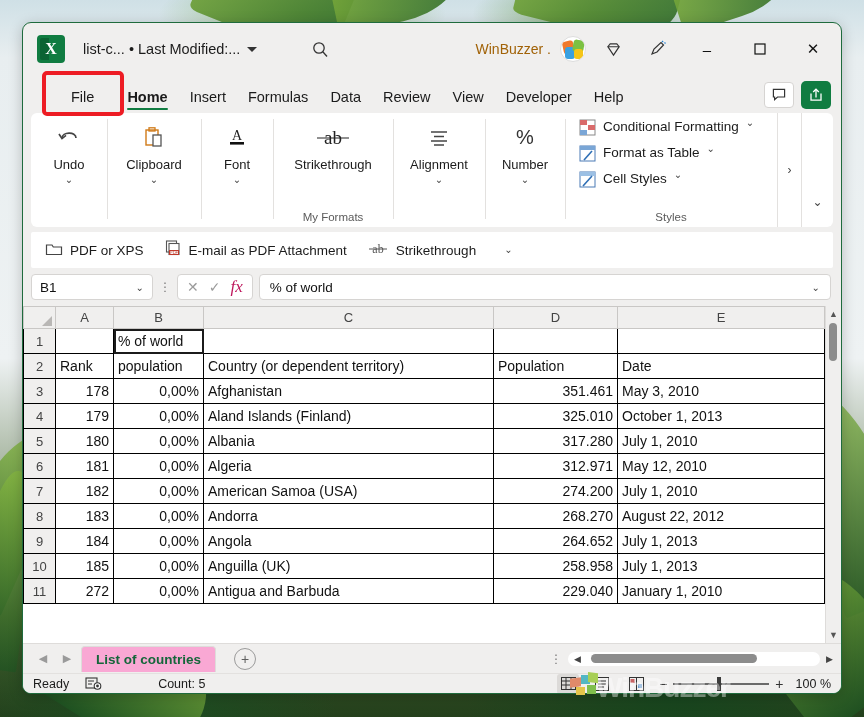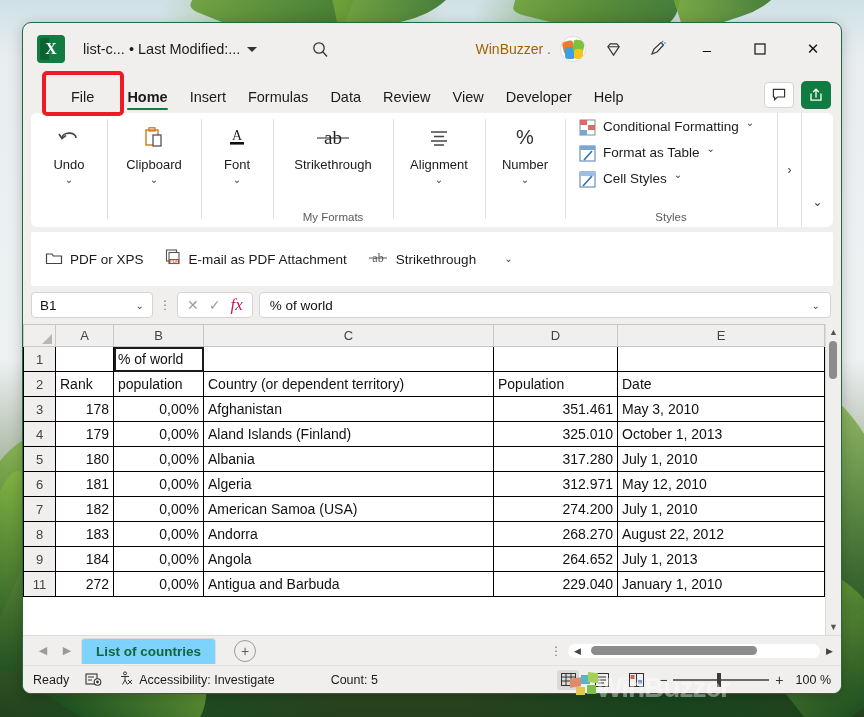--- a/index.html
+++ b/index.html
@@ -77,21 +77,21 @@
   .rlabel { font-size:13px; color:#1b1b1b; }
   .rchev { font-size:10px; color:#444; line-height:8px; }
   .gname { position:absolute; bottom:4px; left:0; right:0; text-align:center; font-size:11.5px; color:#5a5a5a; }
   .styles-g { padding:6px 10px 0 14px; align-items:flex-start; }
   .st-row{ display:flex; align-items:flex-start; gap:7px; height:26px; font-size:13.5px; color:#1b1b1b; }
   .st-ic{ width:17px;height:17px; flex:0 0 auto; }
   .rib-right{ margin-left:auto; display:flex; }
   .rib-more{ width:24px; display:flex; align-items:center; justify-content:center; font-size:12px; color:#444; border-left:1px solid #e3e1df;}
   .rib-collapse{ width:32px; display:flex; align-items:flex-end; justify-content:center; padding-bottom:18px; font-size:12px; color:#444; border-left:1px solid #e3e1df;}
   
-  .qat { background:#fff; margin:5px 8px 0; border-radius:2px; height:54px; display:flex; align-items:center; gap:20px; padding:0 14px; flex:0 0 auto; }
+  .qat { background:#fff; margin:5px 8px 0; border-radius:2px; height:36px; display:flex; align-items:center; gap:20px; padding:0 14px; flex:0 0 auto; }
   .qat-item{ display:flex; align-items:center; gap:7px; font-size:13.5px; color:#1b1b1b; }
   
   .fbar { display:flex; align-items:center; gap:6px; padding:6px 10px 6px 8px; flex:0 0 auto; }
   .namebox { width:122px; height:26px; background:#fff; border:1px solid #d6d4d2; border-radius:4px;
      display:flex; align-items:center; padding:0 8px; font-size:13.5px; color:#111; }
   .namebox .caret{ margin-left:auto; font-size:10px; color:#444; }
   .dots { width:12px; text-align:center; color:#777; font-size:12px; line-height:4px; letter-spacing:0; }
   .fx-grp { display:flex; align-items:center; gap:10px; height:26px; padding:0 9px; background:#fff; border:1px solid #d6d4d2; border-radius:4px; }
   .fx-grp span{ color:#9b9b9b; font-size:14px; }
   .fx-grp .fxi{ color:#be185d; font-style:italic; font-family:"Liberation Serif",serif; font-size:17px; }
@@ -110,30 +110,30 @@
   td.num{ text-align:right; }
   td.sel{ outline:2.5px solid #1b1b1b; outline-offset:-2px; }
   .gridrow{ display:flex; flex:1 1 auto; min-height:0; }
   .vscroll{ width:16px; background:#f0efee; border-left:1px solid #dedcda; display:flex; flex-direction:column; align-items:center; padding:3px 0; flex:0 0 auto;}
   .vs-arrow{ font-size:9px; color:#555; }
   .vs-thumb{ width:8px; height:38px; background:#8c8c8c; border-radius:5px; margin-top:4px; }
   .vs-spacer{ flex:1; }
   
   .sheetbar{ height:30px; display:flex; align-items:center; background:#f0efee; padding-left:10px; gap:4px; flex:0 0 auto; border-top:1px solid #dedcda;}
   .nav-arrow{ width:20px; text-align:center; color:#9a9a9a; font-size:11px; }
-  .sh-tab{ background:#7dd3fc; border:1px solid #dedcda; border-bottom:none; border-radius:4px 4px 0 0;
+  .sh-tab{ background:#f9a8d4; border:1px solid #dedcda; border-bottom:none; border-radius:4px 4px 0 0;
      height:26px; display:flex; align-items:center; padding:0 14px; font-size:13.5px; font-weight:bold; color:#14663a; }
   .add-sheet{ width:22px;height:22px;border:1.4px solid #9a9a9a; border-radius:50%; display:flex; align-items:center; justify-content:center;
      font-size:14px; color:#5f5f5f; margin-left:14px; }
   .hbar{ margin-left:auto; display:flex; align-items:center; gap:6px; padding-right:8px; }
   .hs-track{ width:252px; height:14px; background:#fff; border-radius:7px; display:flex; align-items:center; padding:0 6px; }
   .hs-thumb{ height:9px; width:166px; background:#8c8c8c; border-radius:5px; margin-left:10px;}
   .h-arrow{ font-size:9px; color:#444; }
   
-  .statusbar{ height:28px; background:#f0efee; display:flex; align-items:center; padding:0 10px; gap:16px; font-size:12.5px; color:#1b1b1b; flex:0 0 auto; border-top:1px solid #e3e1df;}
+  .statusbar{ height:20px; background:#f0efee; display:flex; align-items:center; padding:0 10px; gap:16px; font-size:12.5px; color:#1b1b1b; flex:0 0 auto; border-top:1px solid #e3e1df;}
   .sb-item{ display:flex; align-items:center; gap:6px; }
   .sb-right{ margin-left:auto; display:flex; align-items:center; gap:12px; }
   .viewbtn{ width:22px;height:20px; display:flex;align-items:center;justify-content:center; }
   .viewbtn.active{ background:#dcdad8; border-radius:3px; }
   .zoomslider{ display:flex; align-items:center; gap:6px; }
   .zs-track{ width:96px; height:2px; background:#6a6a6a; position:relative; }
   .zs-thumb{ position:absolute; left:44px; top:-6px; width:4px; height:14px; background:#3b3b3b; }
   .zs-sign{ font-size:14px; color:#333; }
   .zlabel{ font-size:12.5px; }
   
@@ -487,20 +487,28 @@
           </tr>
           <tr>
             <td class="rowhdr">9</td>
             <td class="num">184</td>
             <td class="num">0,00%</td>
             <td>Angola</td>
             <td class="num">264.652</td>
             <td>July 1, 2013</td>
           </tr>
           <tr>
+            <td class="rowhdr">10</td>
+            <td class="num">185</td>
+            <td class="num">0,00%</td>
+            <td>Anguilla (UK)</td>
+            <td class="num">258.958</td>
+            <td>July 1, 2013</td>
+          </tr>
+          <tr>
             <td class="rowhdr">11</td>
             <td class="num">272</td>
             <td class="num">0,00%</td>
             <td>Antigua and Barbuda</td>
             <td class="num">229.040</td>
             <td>January 1, 2010</td>
           </tr>
         </tbody>
       </table>
     </div>
@@ -531,31 +539,20 @@
     <span>Ready</span>
     <span class="sb-item">
       <svg width="17" height="15" viewBox="0 0 17 15">
           <rect x="1" y="2" width="11" height="10" fill="none" stroke="#333" stroke-width="1.1"></rect>
           <line x1="3" y1="5" x2="9" y2="5" stroke="#333" stroke-width="1"></line>
           <line x1="3" y1="8" x2="7" y2="8" stroke="#333" stroke-width="1"></line>
           <circle cx="12.5" cy="10" r="3.3" fill="#fff" stroke="#333" stroke-width="1.1"></circle>
           <circle cx="12.5" cy="10" r="1.4" fill="#333"></circle>
         </svg>
     </span>
-    <span class="sb-item">
-      <span>
-        <svg width="15" height="15" viewBox="0 0 15 15">
-            <circle cx="7" cy="2.4" r="1.5" fill="none" stroke="#333" stroke-width="1"></circle>
-            <path d="M3 5.5 L11 5.5 M7 5 L7 9 M7 9 L4.5 13.5 M7 9 L9.5 13.5" fill="none" stroke="#333" stroke-width="1"></path>
-            <path d="M10 9 L14 13" stroke="#333" stroke-width="1"></path>
-            <path d="M14 9 L10 13" stroke="#333" stroke-width="1"></path>
-          </svg>
-      </span>
-      <span>Accessibility: Investigate</span>
-    </span>
     <span style="margin-left:40px;">Count: 5</span>
     <div class="sb-right">
       <span class="viewbtn active">
         <svg width="15" height="13" viewBox="0 0 15 13">
             <rect x="0.5" y="0.5" width="14" height="12" fill="none" stroke="#333" stroke-width="1"></rect>
             <line x1="0.5" y1="4" x2="14.5" y2="4" stroke="#333" stroke-width="1"></line>
             <line x1="0.5" y1="8" x2="14.5" y2="8" stroke="#333" stroke-width="1"></line>
             <line x1="5" y1="0.5" x2="5" y2="12.5" stroke="#333" stroke-width="1"></line>
             <line x1="10" y1="0.5" x2="10" y2="12.5" stroke="#333" stroke-width="1"></line>
           </svg>

